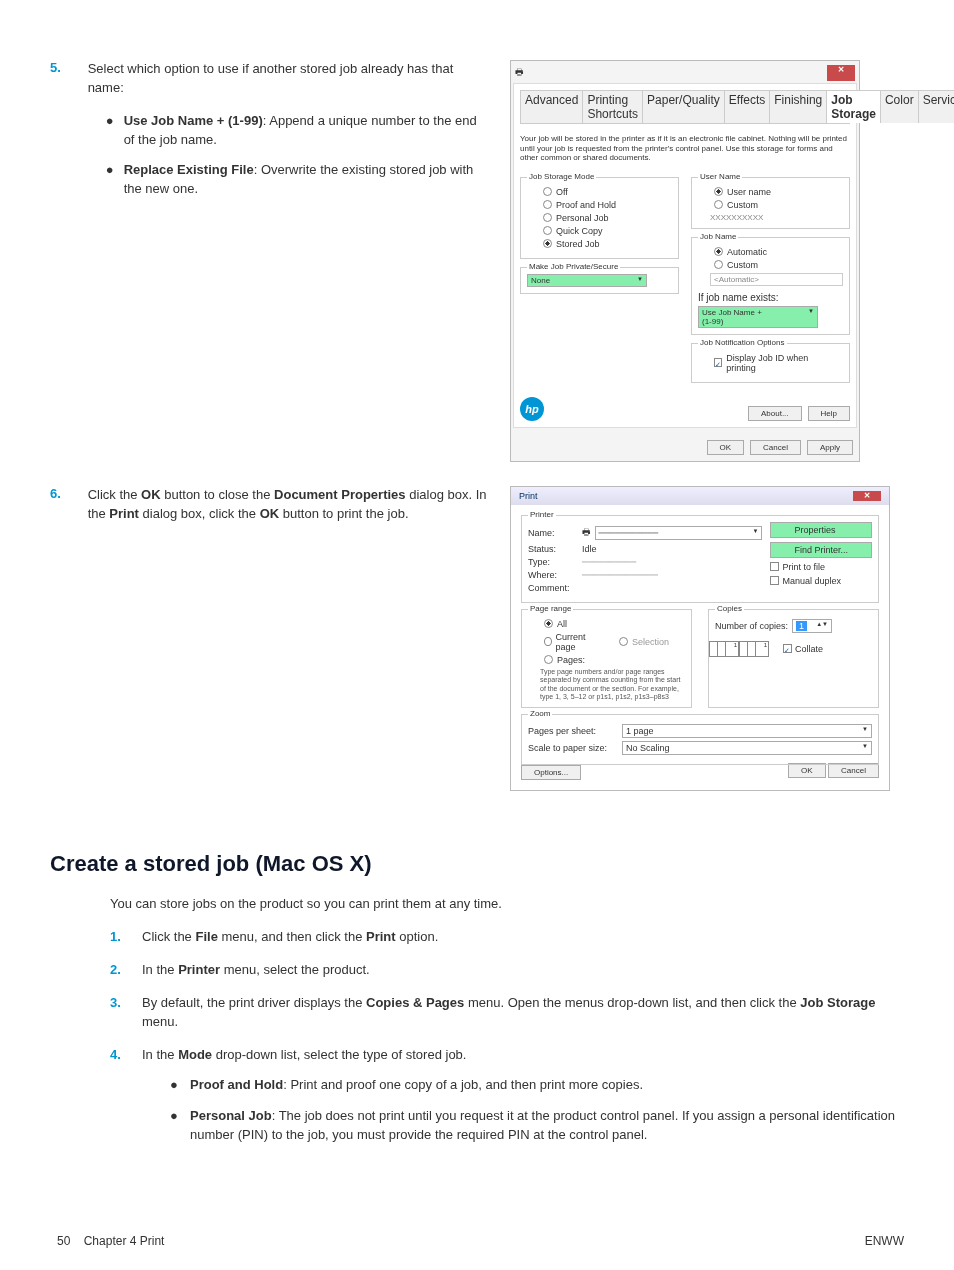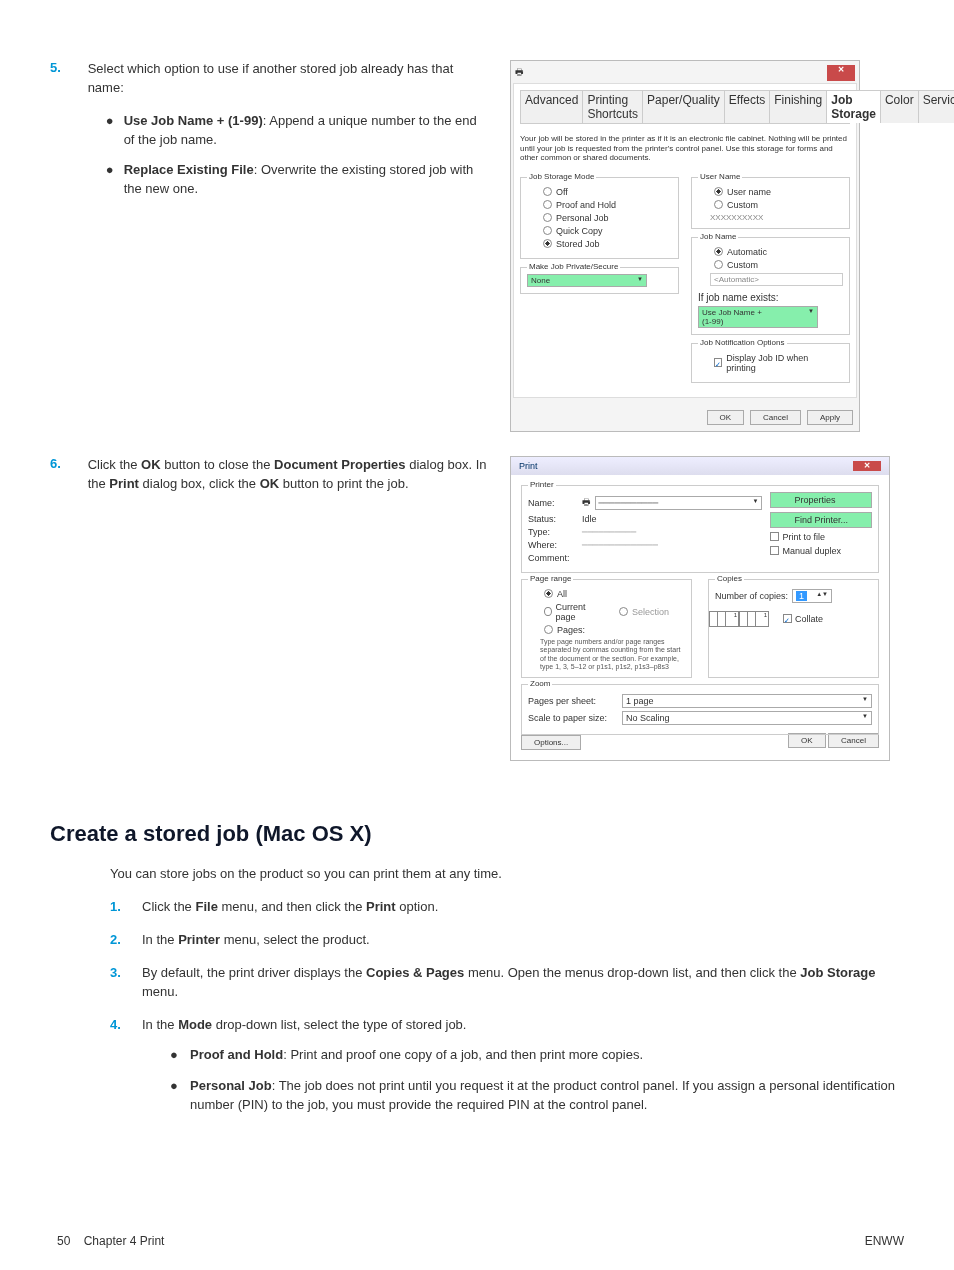--- a/index.html
+++ b/index.html
@@ -163,20 +163,27 @@
             </div>
             <div class="fieldset">
               <span class="fieldset-legend">Job Notification Options</span>
               <div class="radio-row">
                   <span class="checkbox checked"></span>
                   <span>Display Job ID when printing</span>
                 </div>
             </div>
           </div>
         </div>
+        <div style="display:flex;justify-content:space-between;align-items:flex-end;">
+          <div class="hp-logo">hp</div>
+          <div class="btn-row">
+            <span class="btn-mock">About...</span>
+            <span class="btn-mock">Help</span>
+          </div>
+        </div>
       </div>
       <div class="btn-row" style="padding:4px;">
         <span class="btn-mock">OK</span>
         <span class="btn-mock">Cancel</span>
         <span class="btn-mock">Apply</span>
       </div>
     </div>
   </div>
 </div>
 

